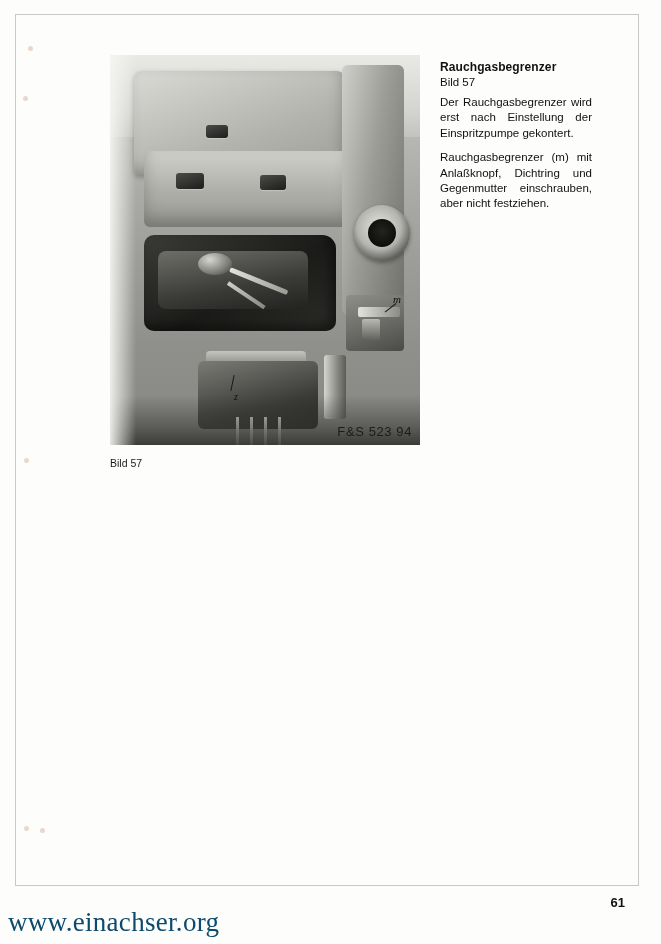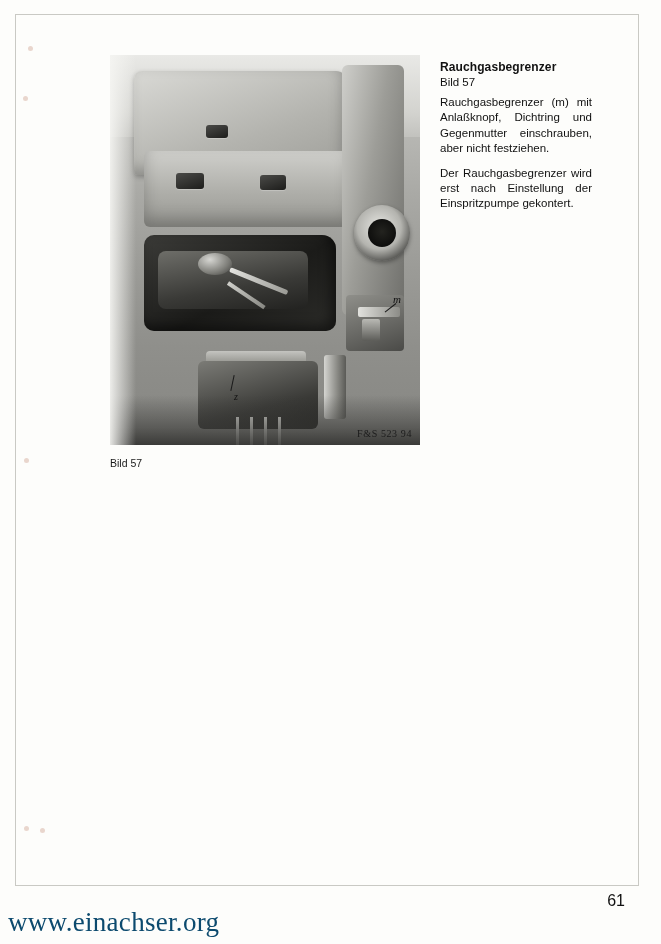--- a/index.html
+++ b/index.html
@@ -198,22 +198,22 @@
   .lead-line {
     position: absolute;
     background: #1a1a1a;
   }
   #lead-m { left: 272px; top: 248px; width: 14px; height: 1px; transform: rotate(-38deg); transform-origin: right center; }
   #lead-z { left: 122px; top: 320px; width: 1px; height: 16px; transform: rotate(12deg); }
 
   #photo-code {
     position: absolute;
     right: 8px; bottom: 6px;
-    font-family: Liberation Serif, serif;
-    font-size: 10px;
+    font-family: Liberation Sans, sans-serif;
+    font-size: 13px;
     letter-spacing: .6px;
     color: #1c1c1c;
   }
 
   #figure-caption {
     margin-top: 12px;
     font-size: 10.5px;
     color: #1a1a1a;
     font-family: "Liberation Sans", sans-serif;
   }
@@ -240,22 +240,23 @@
     font-size: 11.5px;
     line-height: 1.34;
     text-align: justify;
     text-justify: inter-word;
   }
 
   
   #page-number {
     position: absolute;
     right: 36px; bottom: 34px;
-    font-size: 16px;
+    font-size: 13px;
     color: #111;
+    font-weight: bold;
   }
 
   
   #watermark {
     position: absolute;
     left: 8px; bottom: 6px;
     font-family: "Liberation Serif", serif;
     font-size: 27px;
     color: #0c4a6e;
     letter-spacing: .3px;
@@ -313,21 +314,21 @@
 
       <div id="photo-code">F&amp;S 523 94</div>
     </div>
 
     <div id="figure-caption">Bild 57</div>
   </div>
 
   <div id="text-col">
     <h1>Rauchgasbegrenzer</h1>
     <div id="fig-ref">Bild 57</div>
+    <p class="body">Der Rauchgasbegrenzer wird erst nach Einstellung der Einspritzpumpe gekontert.</p>
     <p class="body">Rauchgasbegrenzer (m) mit Anlaßknopf, Dichtring und Gegenmutter einschrauben, aber nicht festziehen.</p>
-    <p class="body">Der Rauchgasbegrenzer wird erst nach Einstellung der Einspritzpumpe gekontert.</p>
   </div>
 
   <div id="page-number">61</div>
 
   <div id="watermark">www.einachser.org</div>
 
 </div>
 
 </body></html>

